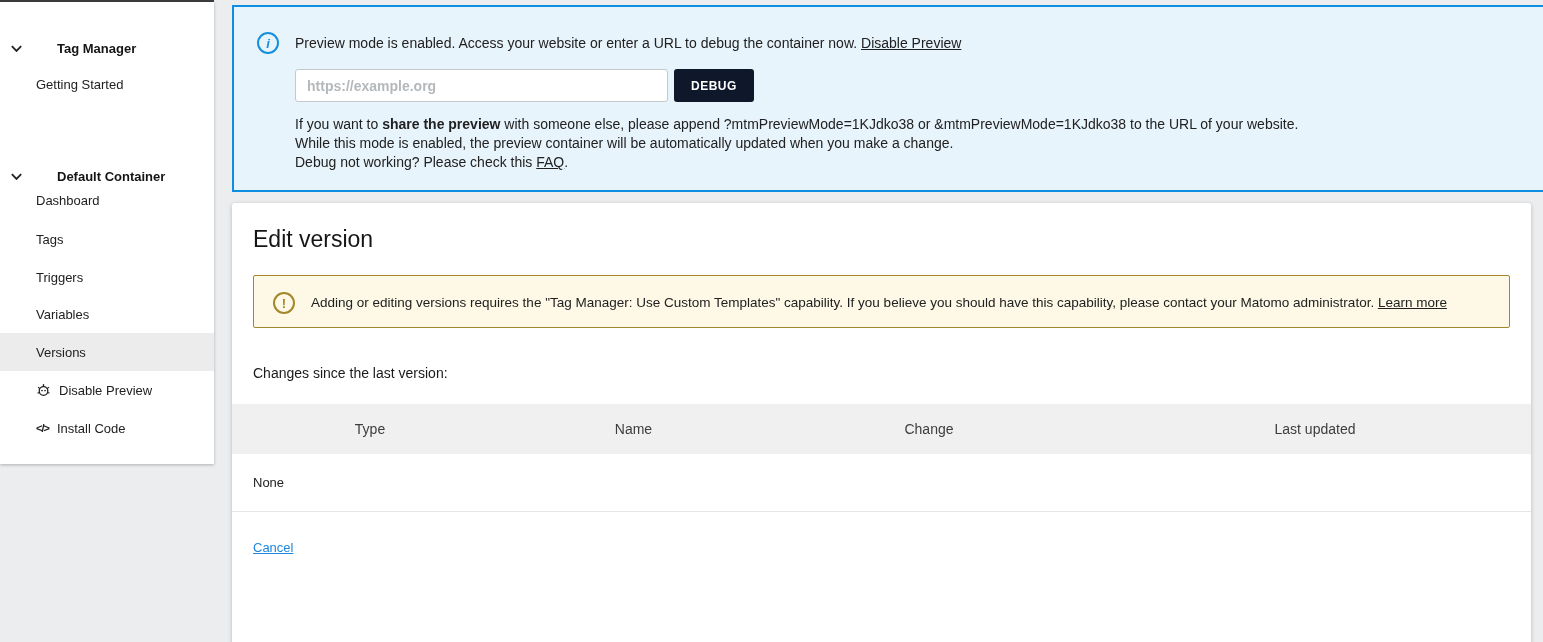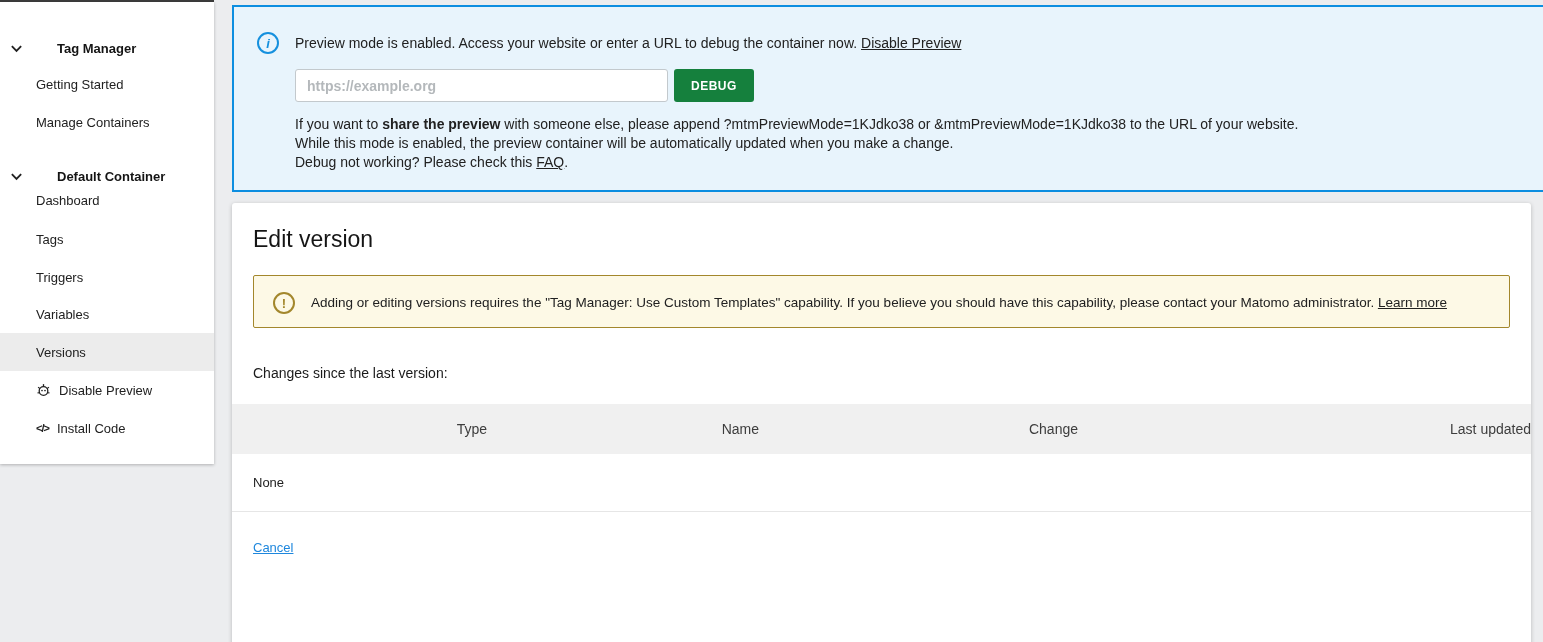--- a/index.html
+++ b/index.html
@@ -46,21 +46,21 @@
   .banner-msg { margin-left:16px; font-size:14px; padding-top:3px; }
   .banner a, .warning-text a { color:#212121; text-decoration:underline; cursor:pointer; }
   .banner-row2 { position:absolute; left:61px; top:62px; display:flex; align-items:center; }
   .url-input {
     width:373px; height:33px; border:1px solid #c3c9cd; border-radius:3px;
     background:#fff; font-size:14px; padding:0 11px; color:#701a75;
     font-family:"Liberation Sans", sans-serif; outline:none;font-weight:bold;
   }
   .url-input::placeholder { color:#b4b8bb; }
   .debug-btn {
-    margin-left:6px; height:33px; padding:0 17px; background:#15803d; color:#fff;
+    margin-left:6px; height:33px; padding:0 17px; background:#0f172a; color:#fff;
     border:none; border-radius:3px; font-size:12px; font-weight:bold; letter-spacing:.5px;
     font-family:"Liberation Sans", sans-serif; cursor:pointer;
   }
   .banner-para { position:absolute; left:61px; top:108px; font-size:14px; line-height:19px; }
 
   
   .panel {
     position:absolute; left:232px; top:203px; width:1299px; height:514px;
     background:#ffffff; border-radius:3px; box-shadow:0 1px 4px rgba(0,0,0,.22);
   }
@@ -72,21 +72,21 @@
   .warn-icon {
     width:22px; height:22px; border:2px solid #a3872c; border-radius:50%;
     color:#a3872c; font-size:13px; font-weight:bold; flex:0 0 auto;
     display:flex; align-items:center; justify-content:center; margin-top:3px;
   }
   .warning-text { margin-left:16px; font-size:13.5px; line-height:18px; padding-top:5px; }
   .changes-heading { font-size:14px; font-weight:normal; color:#1a1a1a; margin:37px 21px 0; }
 
   .changes-table { width:100%; border-collapse:collapse; margin-top:23px; table-layout:fixed; }
   .changes-table th {
-    background:#f0f0f0; height:50px; text-align:right; font-weight:normal;
+    background:#f0f0f0; height:50px; text-align:center; font-weight:normal;
     font-size:14px; color:#3d3d3d; padding-left:21px;margin-top:19px;
   }
   .col-type { width:255px; } .col-name { width:272px; } .col-change { width:319px; }
   .changes-table td {
     height:57px; font-size:13px; color:#212121; padding-left:21px;
     border-bottom:1px solid #e6e6e6;
   }
   .cancel-link {
     display:inline-block; margin:28px 0 0 21px; font-size:13px;
     color:#1e87dd; text-decoration:underline; cursor:pointer;
@@ -102,23 +102,20 @@
   <div class="side-row section" style="top:27px;">
     <span class="chev">
       <svg width="13" height="13" viewBox="0 0 14 14">
           <polyline points="2,4.5 7,9.5 12,4.5" fill="none" stroke="#212121" stroke-width="2"></polyline>
         </svg>
     </span>
     <span class="lbl">Tag Manager</span>
   </div>
   <div class="side-row item" style="top:63px;">
     <span class="lbl">Getting Started</span>
-  </div>
-  <div class="side-row item" style="top:101px;">
-    <span class="lbl">Manage Containers</span>
   </div>
 
   <div class="side-row section" style="top:144px;align-items:flex-end;">
     <span class="chev">
       <svg width="13" height="13" viewBox="0 0 14 14">
           <polyline points="2,4.5 7,9.5 12,4.5" fill="none" stroke="#212121" stroke-width="2"></polyline>
         </svg>
     </span>
     <span class="lbl">Default Container</span>
   </div>

